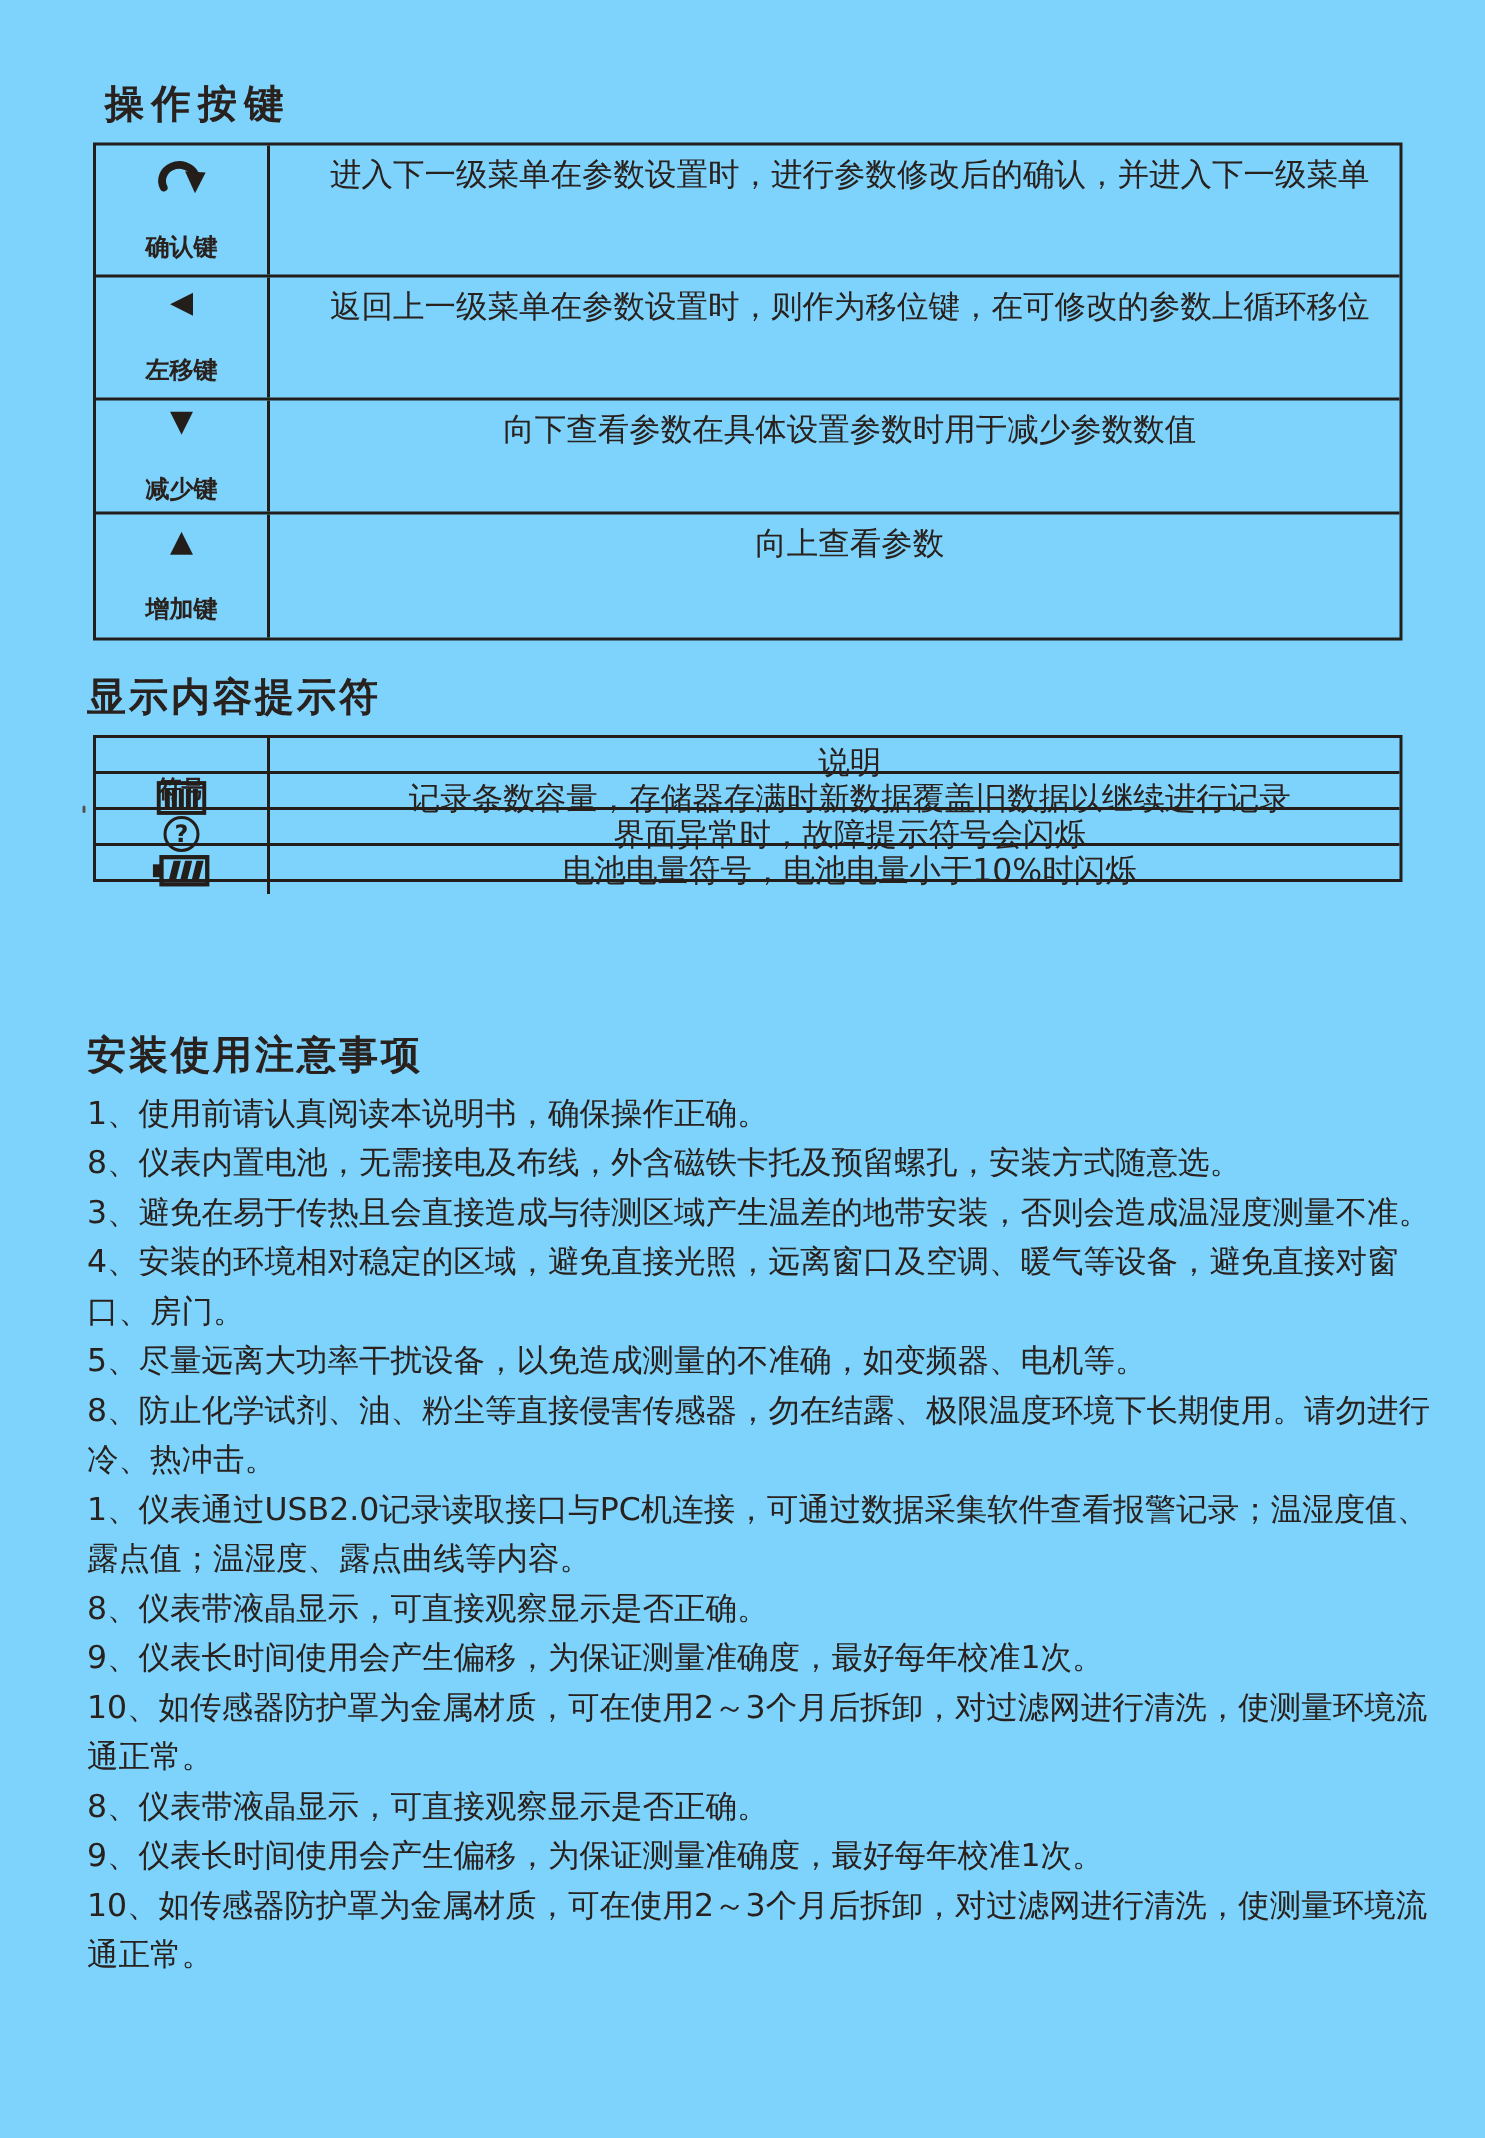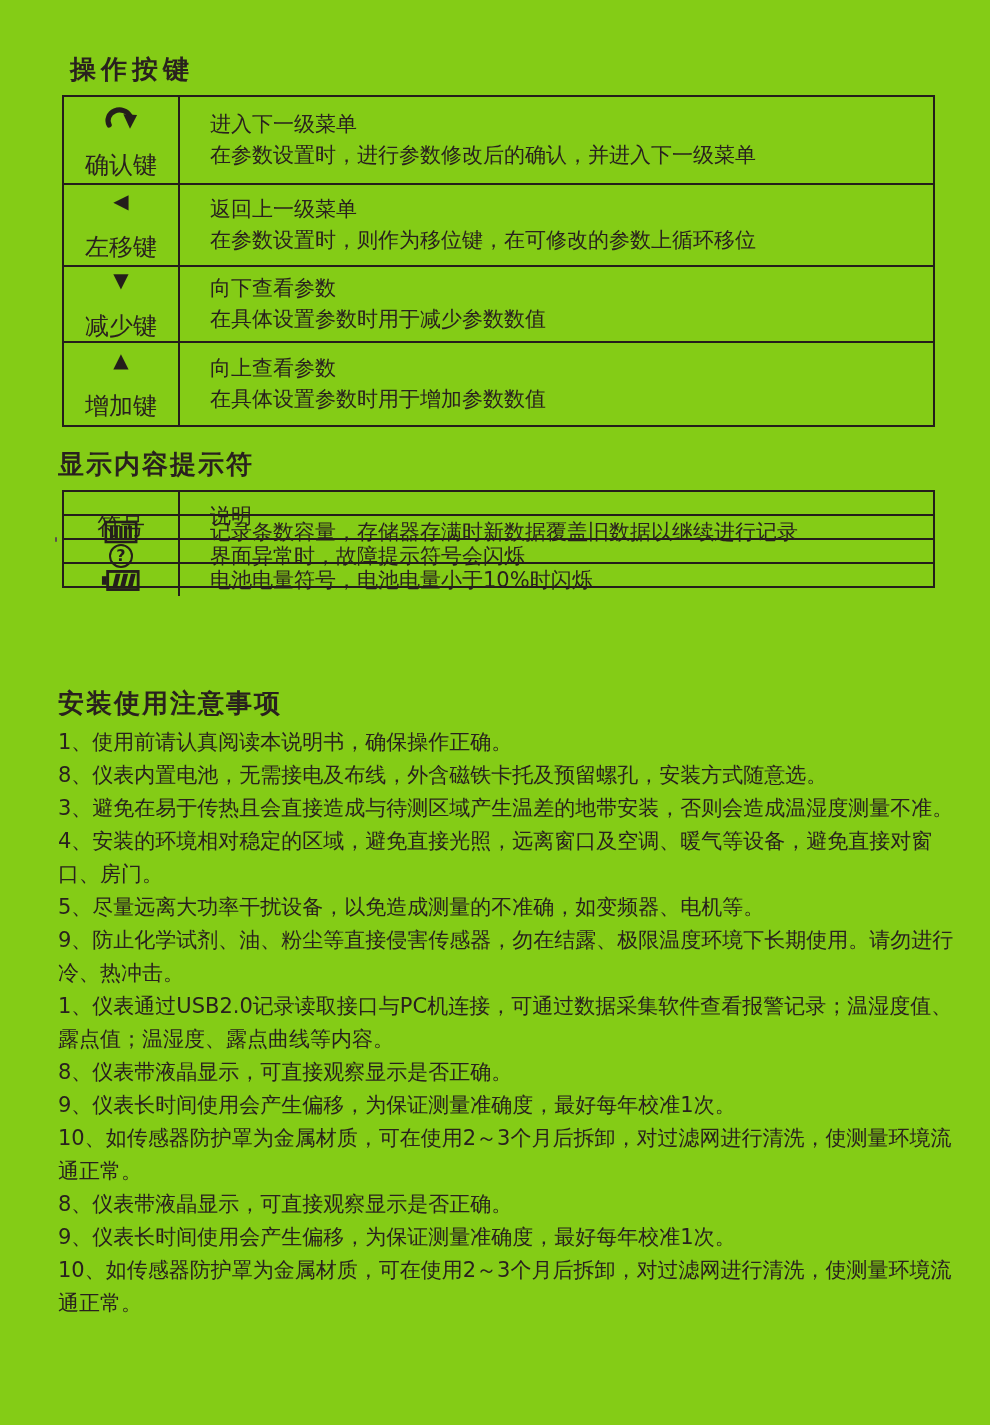--- a/index.html
+++ b/index.html
@@ -1,19 +1,19 @@
 <!DOCTYPE html>
 <html><head>
 <meta charset="utf-8">
 <style>
   html,body{margin:0;padding:0;background:#ffffff;}
   .page{
     position:relative;
     width:990px;height:1425px;
-    background:#84cc16;
+    background:#7dd3fc;
     color:#29211e;
     font-family:"DejaVu Sans","Liberation Sans",sans-serif;
     overflow:hidden;
   }
   .sec-title{
     position:absolute;
     font-size:26px;
     font-weight:600;
     letter-spacing:3px;
     color:#29211e;
@@ -40,24 +40,24 @@
   #keys-table .trow:nth-child(4){height:82px;}
   #indicators-table .trow{height:22px;}
 
   .keycell{
     border-right:2px solid #241e1b;
     display:flex;flex-direction:column;
     align-items:center;justify-content:center;
     gap:1px;
   }
   .keysym{font-size:20px;line-height:22px;color:#241e1b;}
-  .keylabel{font-size:24px;font-weight:400;line-height:26px;margin-top:21px;}
+  .keylabel{font-size:16px;font-weight:700;line-height:26px;margin-top:21px;}
   .desccell{
     padding:4px 10px 4px 30px;
-    display:flex;flex-direction:column;justify-content:center;
+    display:flex;flex-direction:row;justify-content:center;
     font-size:21px;font-weight:500;line-height:31px;
   }
   .desccell.single{line-height:24px;}
 
   .iconwrap{display:flex;align-items:center;justify-content:center;color:#241e1b;}
 
   .qcircle{
     width:24px;height:24px;border:2.5px solid #241e1b;border-radius:50%;
     display:flex;align-items:center;justify-content:center;
     font-size:16px;font-weight:700;color:#241e1b;line-height:1;
@@ -123,21 +123,20 @@
       </div>
     </div>
 
     <div class="trow">
       <div class="keycell">
         <span class="keysym">▲</span>
         <span class="keylabel">增加键</span>
       </div>
       <div class="desccell">
         <span>向上查看参数</span>
-        <span>在具体设置参数时用于增加参数数值</span>
       </div>
     </div>
 
   </div>
 
   <div class="sec-title" id="title-indicators">显示内容提示符</div>
 
   <div class="table" id="indicators-table">
 
     <div class="trow">
@@ -198,21 +197,21 @@
   </div>
 
   <div class="sec-title" id="title-notes">安装使用注意事项</div>
 
   <div class="notes">
     <p>1、使用前请认真阅读本说明书，确保操作正确。</p>
     <p>8、仪表内置电池，无需接电及布线，外含磁铁卡托及预留螺孔，安装方式随意选。</p>
     <p>3、避免在易于传热且会直接造成与待测区域产生温差的地带安装，否则会造成温湿度测量不准。</p>
     <p>4、安装的环境相对稳定的区域，避免直接光照，远离窗口及空调、暖气等设备，避免直接对窗口、房门。</p>
     <p>5、尽量远离大功率干扰设备，以免造成测量的不准确，如变频器、电机等。</p>
-    <p>9、防止化学试剂、油、粉尘等直接侵害传感器，勿在结露、极限温度环境下长期使用。请勿进行冷、热冲击。</p>
+    <p>8、防止化学试剂、油、粉尘等直接侵害传感器，勿在结露、极限温度环境下长期使用。请勿进行冷、热冲击。</p>
     <p>1、仪表通过USB2.0记录读取接口与PC机连接，可通过数据采集软件查看报警记录；温湿度值、露点值；温湿度、露点曲线等内容。</p>
     <p>8、仪表带液晶显示，可直接观察显示是否正确。</p>
     <p>9、仪表长时间使用会产生偏移，为保证测量准确度，最好每年校准1次。</p>
     <p>10、如传感器防护罩为金属材质，可在使用2～3个月后拆卸，对过滤网进行清洗，使测量环境流通正常。</p>
     <p>8、仪表带液晶显示，可直接观察显示是否正确。</p>
     <p>9、仪表长时间使用会产生偏移，为保证测量准确度，最好每年校准1次。</p>
     <p>10、如传感器防护罩为金属材质，可在使用2～3个月后拆卸，对过滤网进行清洗，使测量环境流通正常。</p>
   </div>
 
   <div class="speck"></div>

